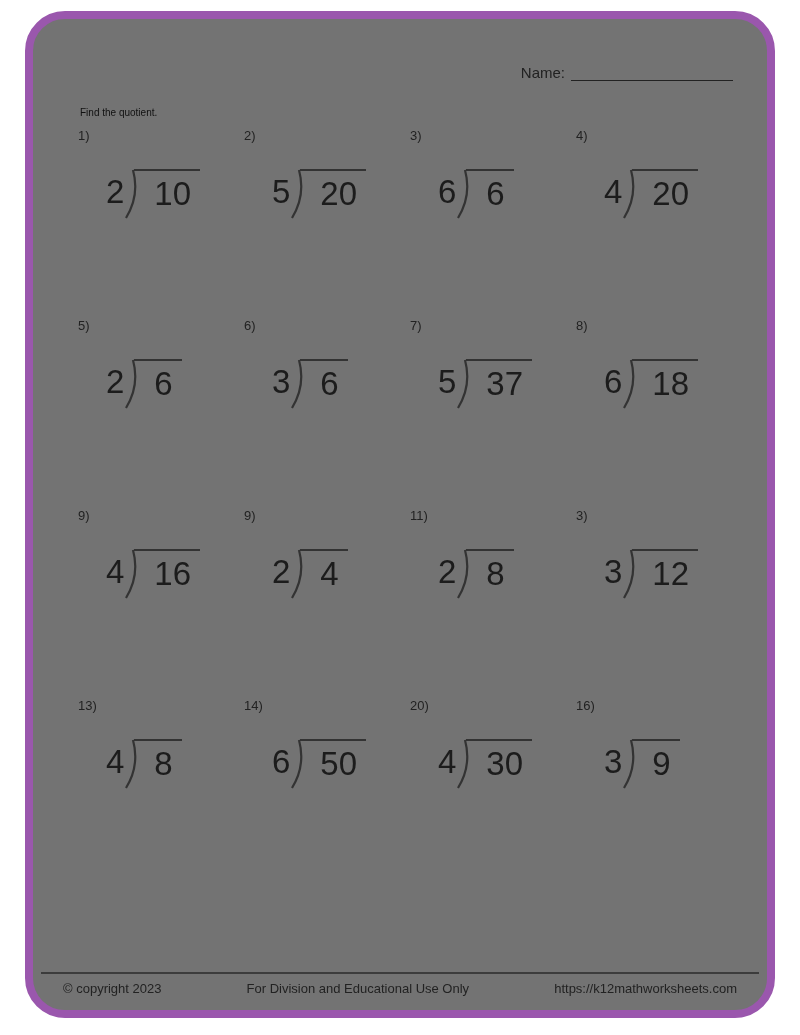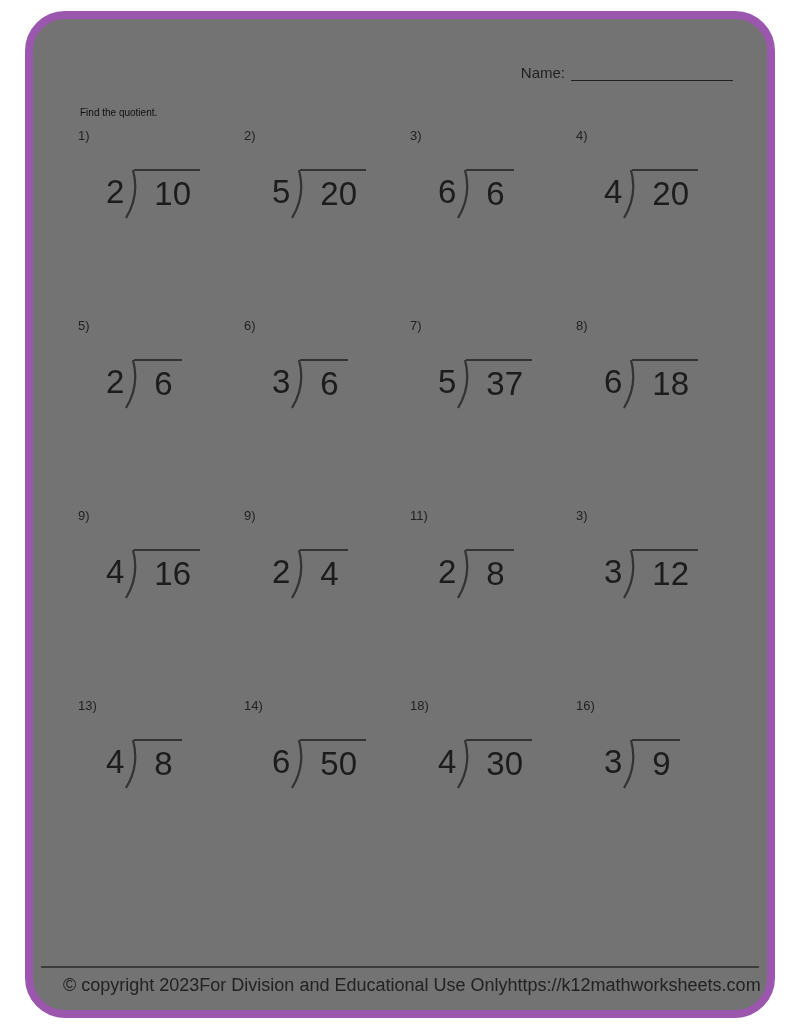--- a/index.html
+++ b/index.html
@@ -40,21 +40,21 @@
   }
   .divisor{line-height:46px;margin-right:-2px;}
   .bracket{display:block;flex:0 0 auto;}
   .dividend{
     line-height:46px;margin-left:-5px;padding:0 9px 0 20px;
     border-top:2.2px solid #333;
   }
   .footer{
     margin:auto 8px 14px;border-top:2px solid #3c3c3c;
     padding:7px 22px 0;display:flex;justify-content:space-between;align-items:baseline;
-    font-size:18px;color:#222;
+    font-size:13px;color:#222;
   }
   .footer span{white-space:nowrap;}
 </style>
 </head>
 <body>
 
 <div class="page">
   <div class="sheet">
 
     <div class="name-row">
@@ -200,21 +200,21 @@
     <div class="pnum">14)</div>
     <div class="expr">
       <span class="divisor">6</span>
       <svg class="bracket" width="17" height="50" viewBox="0 0 17 50">
         <path d="M11 1 C 14.5 14, 14.5 32, 4 49" fill="none" stroke="#333" stroke-width="2.2"></path>
       </svg>
       <span class="dividend">50</span>
     </div>
   </div>
         <div class="cell">
-    <div class="pnum">18)</div>
+    <div class="pnum">20)</div>
     <div class="expr">
       <span class="divisor">4</span>
       <svg class="bracket" width="17" height="50" viewBox="0 0 17 50">
         <path d="M11 1 C 14.5 14, 14.5 32, 4 49" fill="none" stroke="#333" stroke-width="2.2"></path>
       </svg>
       <span class="dividend">30</span>
     </div>
   </div>
         <div class="cell">
     <div class="pnum">16)</div>

